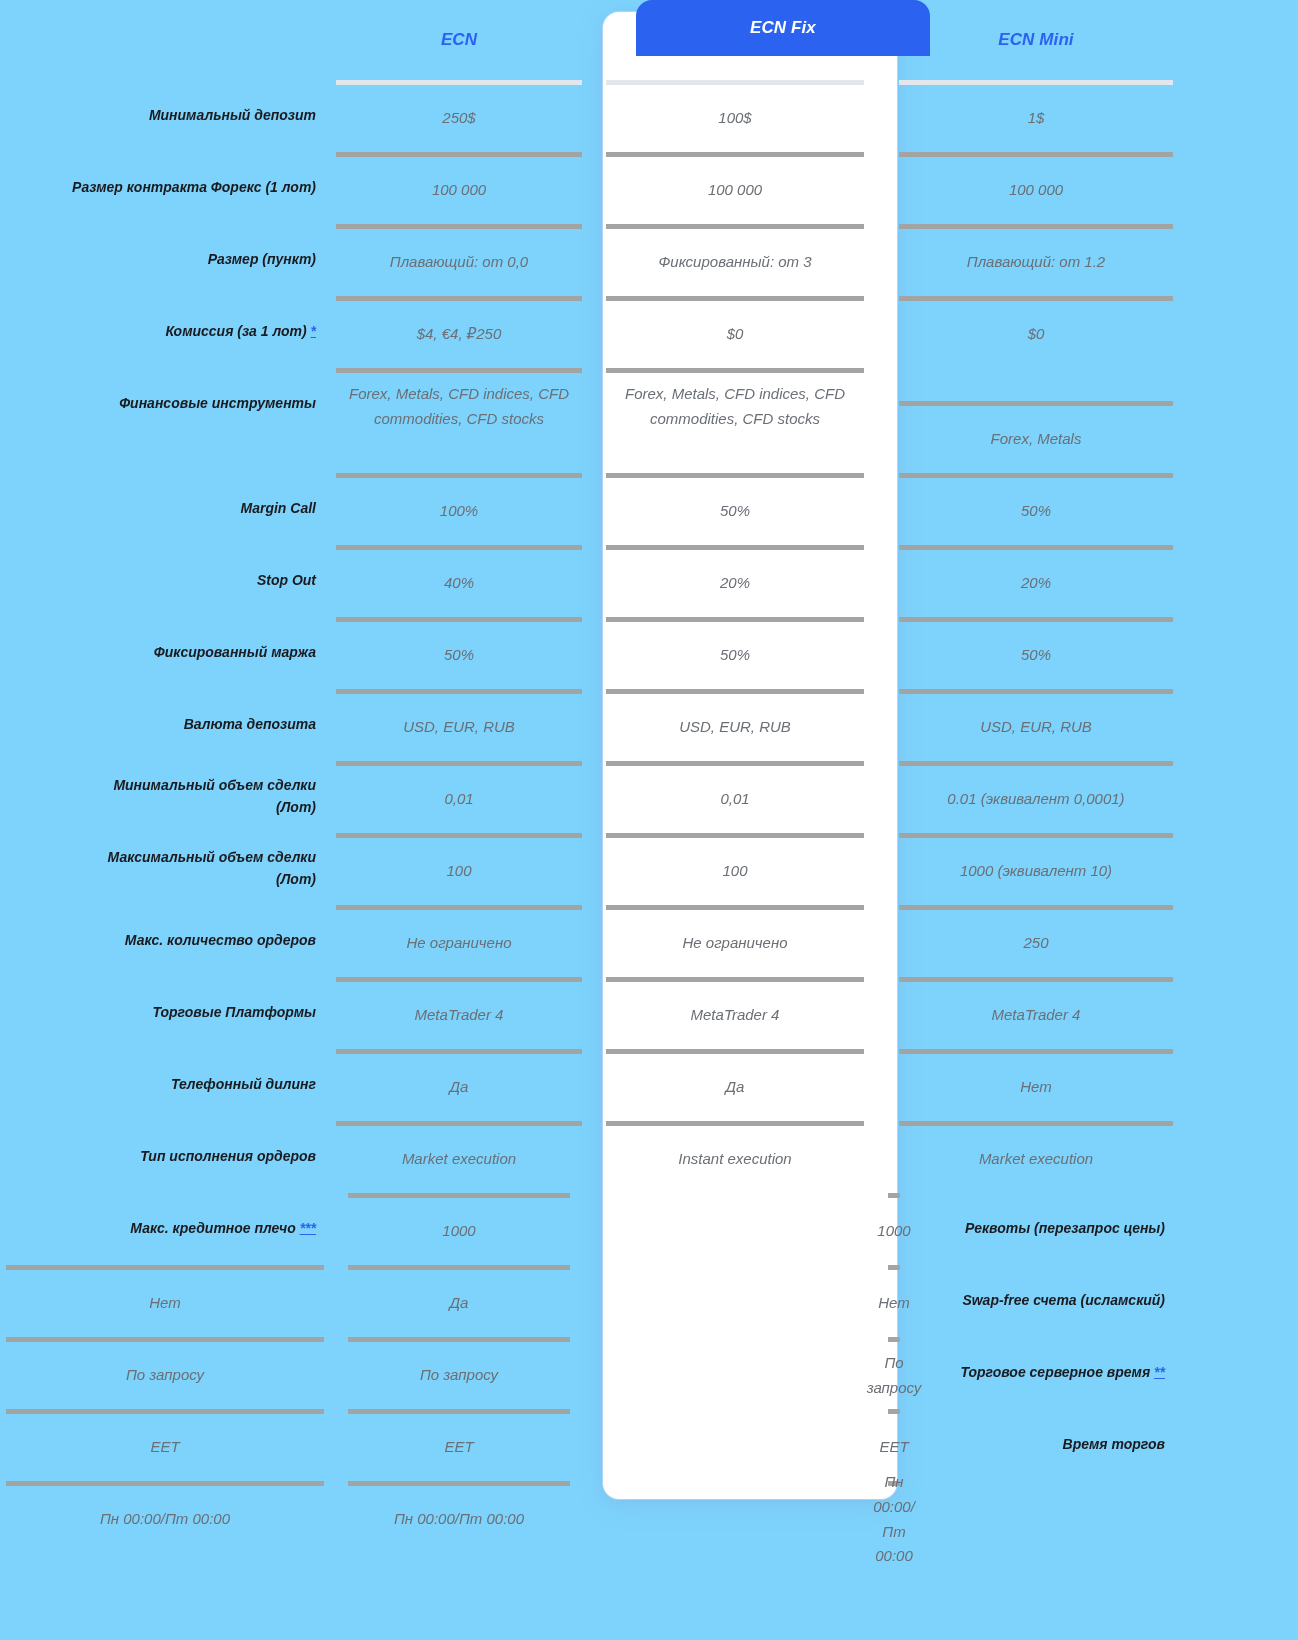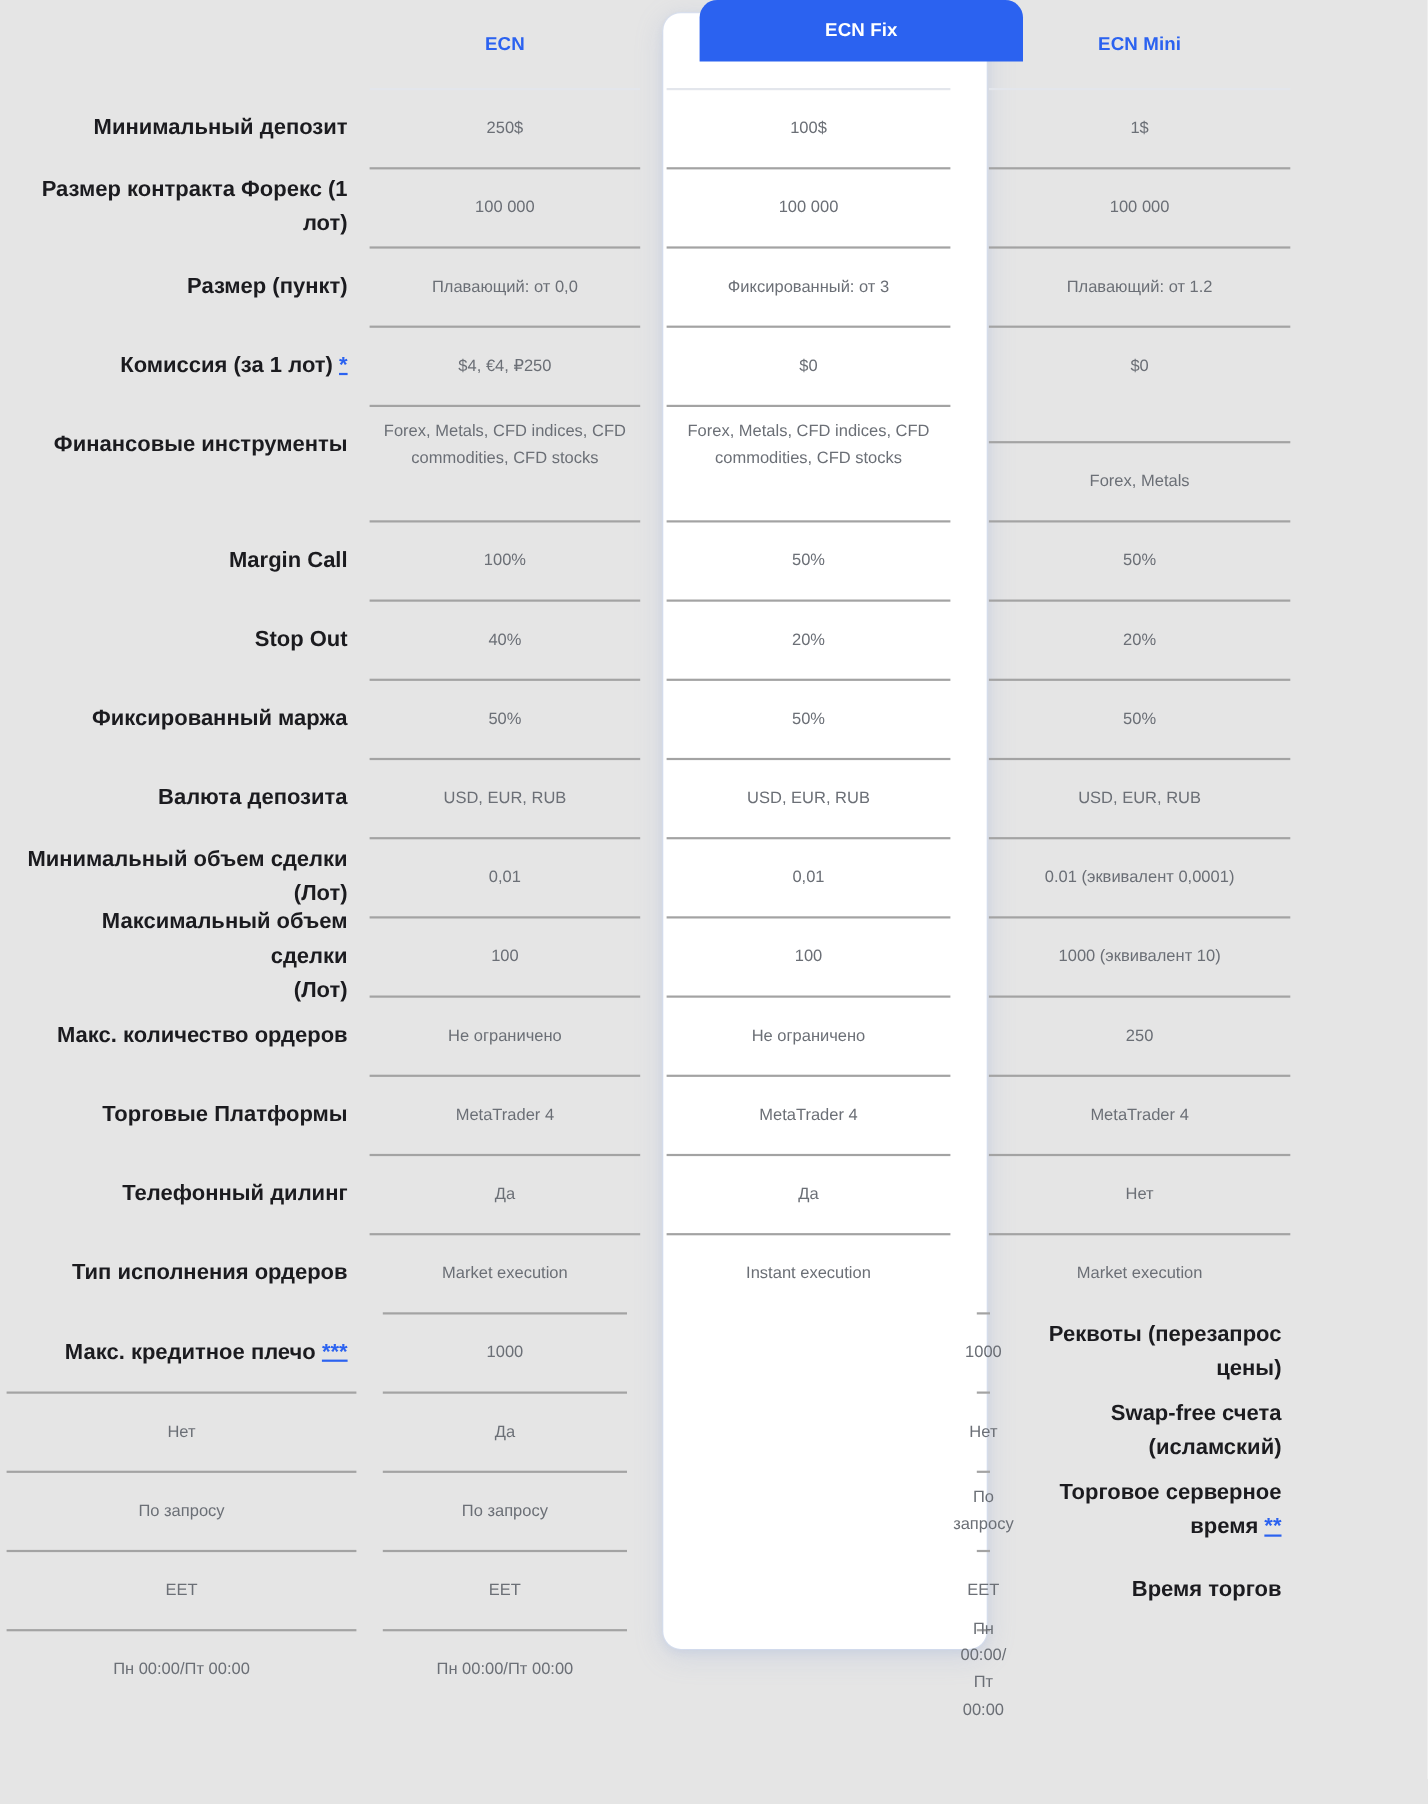--- a/index.html
+++ b/index.html
@@ -7,22 +7,23 @@
   html, body {
     margin: 0;
     padding: 0;
     background: #ffffff;
     font-family: "Liberation Sans", "DejaVu Sans", sans-serif;
   }
   #page {
     position: relative;
     width: 1298px;
     height: 1640px;
-    background: #e5e5e5;
+    background: #7dd3fc;
     overflow: hidden;
+    font-style: italic;
   }
 
   
   .fix-card {
     position: absolute;
     left: 603px;
     top: 12px;
     width: 294px;
     height: 1487px;
     background: #ffffff;
@@ -77,37 +78,37 @@
     letter-spacing: .1px;
   }
 
   
   .lbl {
     display: flex;
     align-items: center;
     justify-content: flex-end;
     text-align: right;
     padding: 0 14px 0 20px;
-    font-size: 20px;
+    font-size: 14px;
     font-weight: 700;
     color: #1b1b1f;
     line-height: 1.55;
   }
   .lbl .two-line { display: block; }
 
   
   .cell {
     display: flex;
     align-items: center;
     justify-content: center;
     text-align: center;
     font-size: 15px;
     color: #6b6f76;
     line-height: 1.65;
-    border-top: 2px solid #a3a3a3;
+    border-top: 5px solid #a3a3a3;
     margin: 0 6px;
     padding: 0 6px;
   }
   .cell.in-card {
     margin: 0 18px;
   }
   .cell.first-row { border-top-color: #e3e6ec; }
   .gap { }
 
   

